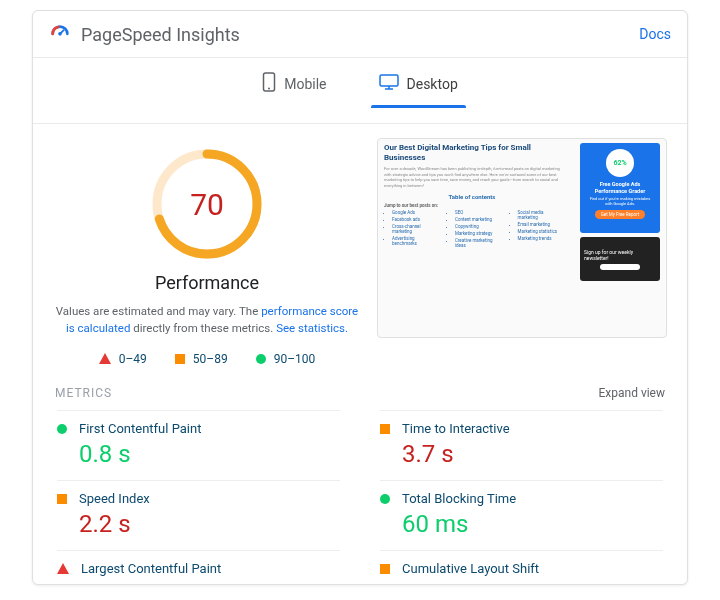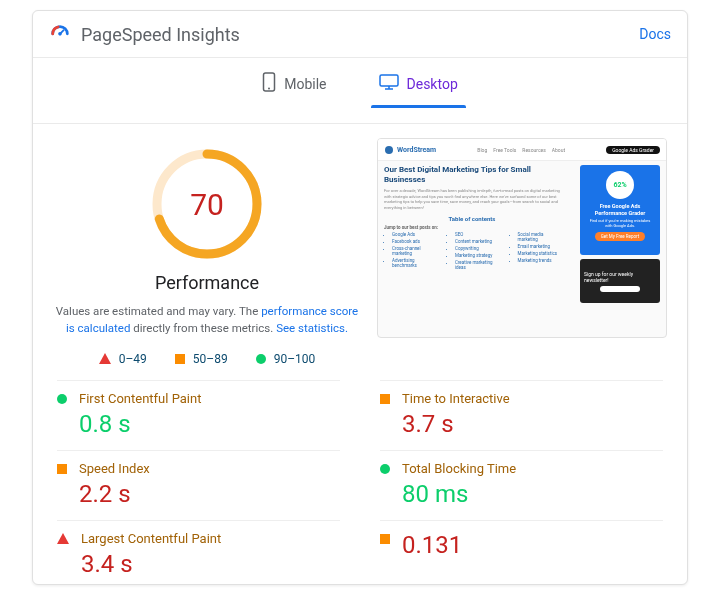--- a/index.html
+++ b/index.html
@@ -51,21 +51,21 @@
   .tab {
     display: flex;
     align-items: center;
     gap: 8px;
     padding: 10px 12px 12px 12px;
     font-size: 14px;
     color: #5f6368;
     cursor: pointer;
     position: relative;
   }
-  .tab.active { color: #6d28d9; justify-content: space-between; }
+  .tab.active { color: #404040; justify-content: space-between; }
   .tab.active::after {
     content: "";
     position: absolute;
     left: 4px; right: 4px; bottom: -1px;
     height: 3px;
     background: #1a73e8;
     border-radius: 2px 2px 0 0;
   }
 
   
@@ -198,21 +198,21 @@
     padding: 8px 24px 16px 24px;
   }
   .metric {
     border-top: 1px solid #eee;
     padding-top: 10px;
     display: flex;
     align-items: flex-start;
     gap: 12px;
   }
   .metric-info { display: flex; flex-direction: column; gap: 4px; }
-  .metric-name { font-size: 13px; color: #a16207; }
+  .metric-name { font-size: 13px; color: #0c4a6e; }
   .metric-val { font-size: 24px; }
   .val-green { color: #0cce6b; }
   .val-red { color: #c5221f; }
 
 </style>
 </head>
 <body>
 
 <div class="frame">
 
@@ -276,35 +276,20 @@
           <span>50–89</span>
         </div>
         <div class="legend-item">
           <span class="shape-ci"></span>
           <span>90–100</span>
         </div>
       </div>
     </div>
 
     <div class="thumb">
-      <div class="thumb-top">
-        <div class="thumb-logo">
-          <svg width="10" height="10" viewBox="0 0 10 10">
-              <circle cx="5" cy="5" r="4" fill="#2a6db0"></circle>
-            </svg>
-          <span>WordStream</span>
-        </div>
-        <div class="thumb-nav">
-          <span>Blog</span>
-          <span>Free Tools</span>
-          <span>Resources</span>
-          <span>About</span>
-        </div>
-        <span class="thumb-pill">Google Ads Grader</span>
-      </div>
       <div class="thumb-body">
         <div class="thumb-main">
           <div class="thumb-headline">Our Best Digital Marketing Tips for Small Businesses</div>
           <div class="thumb-para">For over a decade, WordStream has been publishing in-depth, fun-to-read posts on digital marketing with strategic advice and tips you won't find anywhere else. Here we've surfaced some of our best marketing tips to help you save time, save money, and reach your goals—from search to social and everything in between!</div>
           <div class="thumb-toc-title">Table of contents</div>
           <div style="font-size:4.5px;color:#666;font-weight:700;margin-bottom:2px">Jump to our best posts on:</div>
           <div class="thumb-toc">
             <ul>
               <li>Google Ads</li>
               <li>Facebook ads</li>
@@ -335,20 +320,24 @@
           </div>
           <div class="thumb-card-dark">
             <span>Sign up for our weekly newsletter!</span>
             <span class="pill"></span>
           </div>
         </div>
       </div>
     </div>
   </div>
 
+  <div class="metrics-hdr">
+    <span class="metrics-title">METRICS</span>
+    <span class="expand">Expand view</span>
+  </div>
 
   <div class="metrics-grid">
 
     <div class="metric">
       <span class="shape-ci" style="margin-top:3px"></span>
       <div class="metric-info">
         <span class="metric-name">First Contentful Paint</span>
         <span class="metric-val val-green">0.8 s</span>
       </div>
     </div>
@@ -366,34 +355,35 @@
       <div class="metric-info">
         <span class="metric-name">Speed Index</span>
         <span class="metric-val val-red">2.2 s</span>
       </div>
     </div>
 
     <div class="metric">
       <span class="shape-ci" style="margin-top:3px"></span>
       <div class="metric-info">
         <span class="metric-name">Total Blocking Time</span>
-        <span class="metric-val val-green">80 ms</span>
+        <span class="metric-val val-green">60 ms</span>
       </div>
     </div>
 
     <div class="metric">
       <span class="shape-tri" style="margin-top:2px"></span>
       <div class="metric-info">
         <span class="metric-name">Largest Contentful Paint</span>
         <span class="metric-val val-red">3.4 s</span>
       </div>
     </div>
 
     <div class="metric">
       <span class="shape-sq" style="margin-top:3px"></span>
       <div class="metric-info">
+        <span class="metric-name">Cumulative Layout Shift</span>
         <span class="metric-val val-red">0.131</span>
       </div>
     </div>
 
   </div>
 
 </div>
 
 </body></html>

